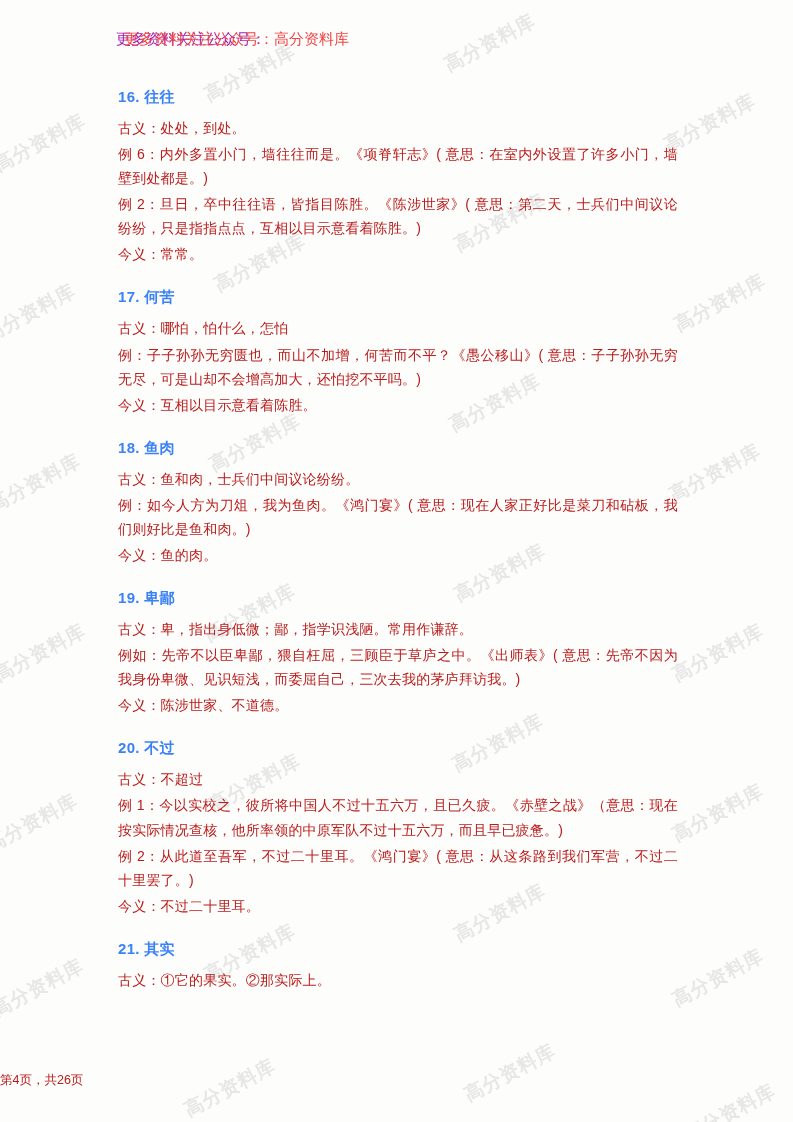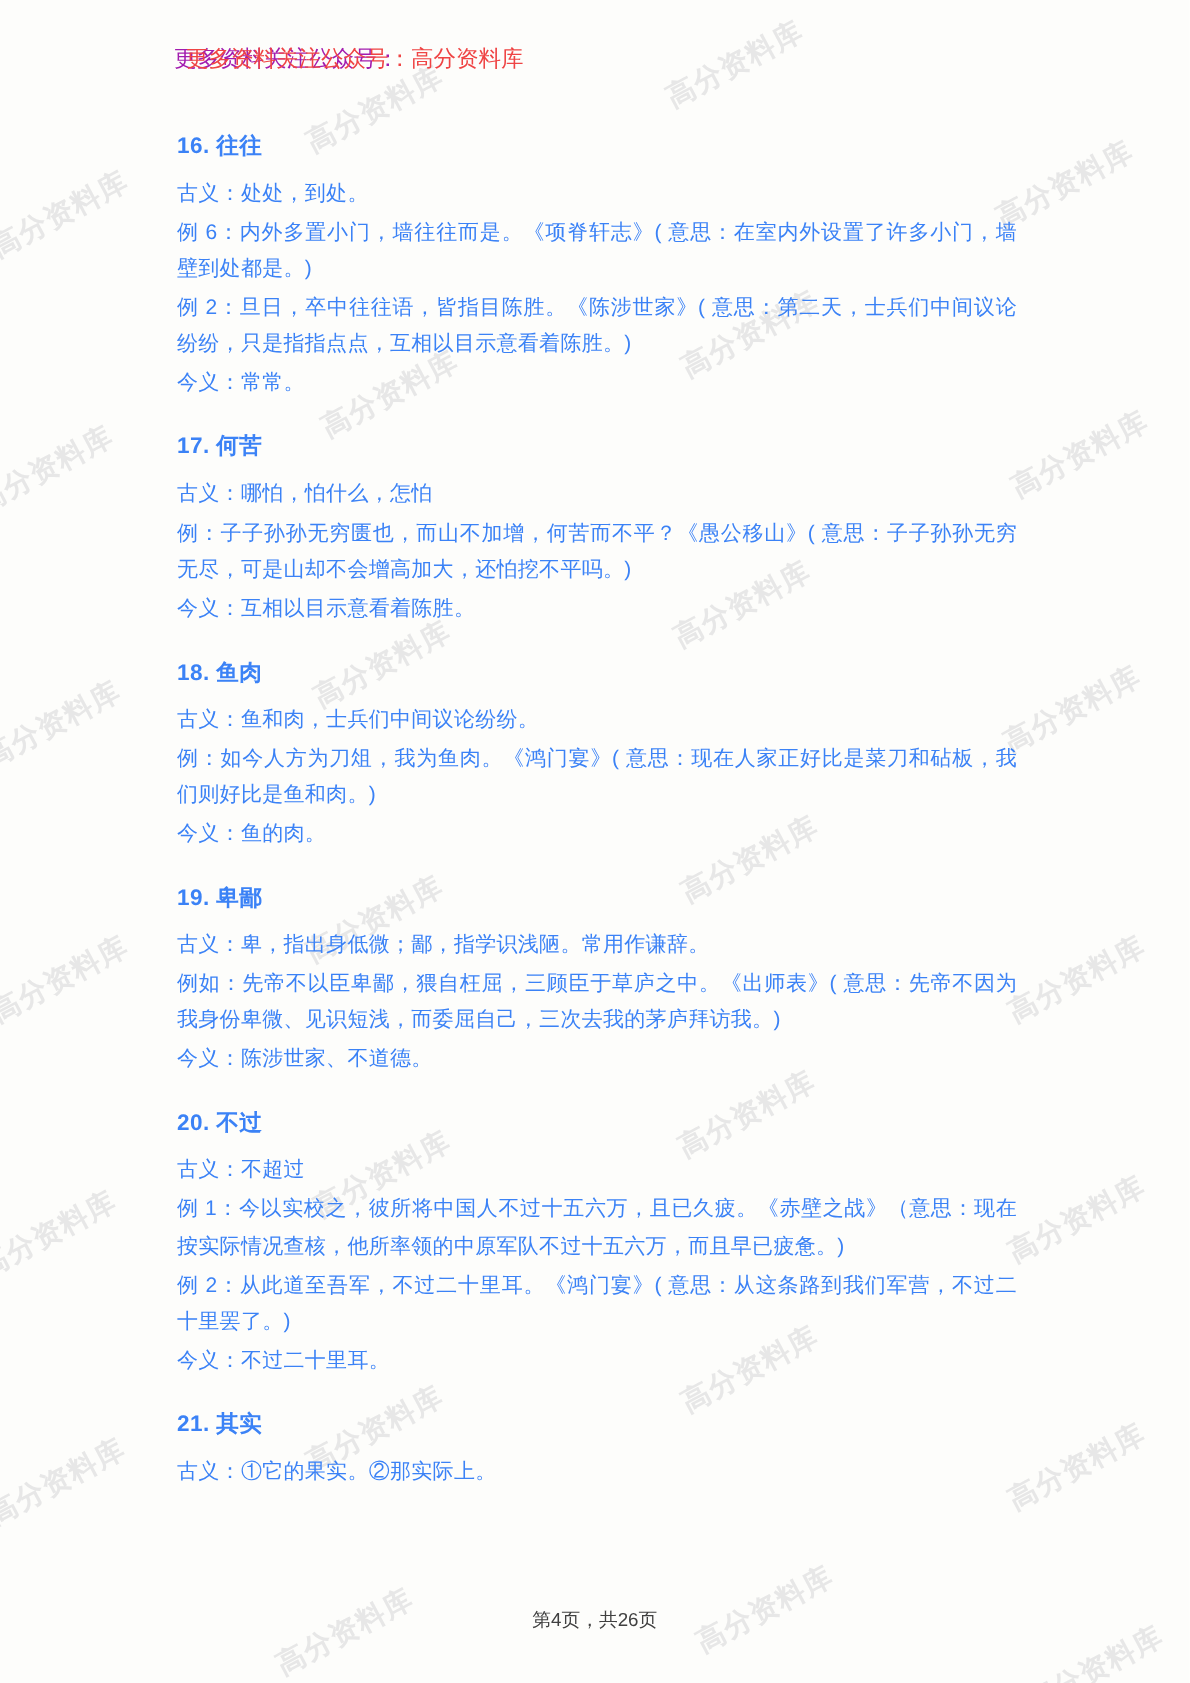--- a/index.html
+++ b/index.html
@@ -71,34 +71,33 @@
   }
   .entry-title {
     font-size: 15px;
     font-weight: 700;
     color: #3b82f6;
     margin-bottom: 9px;
     letter-spacing: 0.3px;
   }
   .line {
     font-size: 14px;
-    color: #3b82f6;
+    color: #b91c1c;
     line-height: 1.72;
     margin: 0 0 2px 0;
     text-align: justify;
     letter-spacing: 0.2px;
   }
   .footer {
     position: absolute;
     left: 0;
     right: 0;
     top: 1072px;
-    text-align: center;
     font-size: 12.5px;
-    color: #404040;
+    color: #b91c1c;
   }
 </style>
 </head>
 <body>
 
 <div class="page">
 
   <div class="watermarks">
     <div class="wm" style="left:-10px;  top:130px;">高分资料库</div>
     <div class="wm" style="left:200px;  top:60px;">高分资料库</div>

